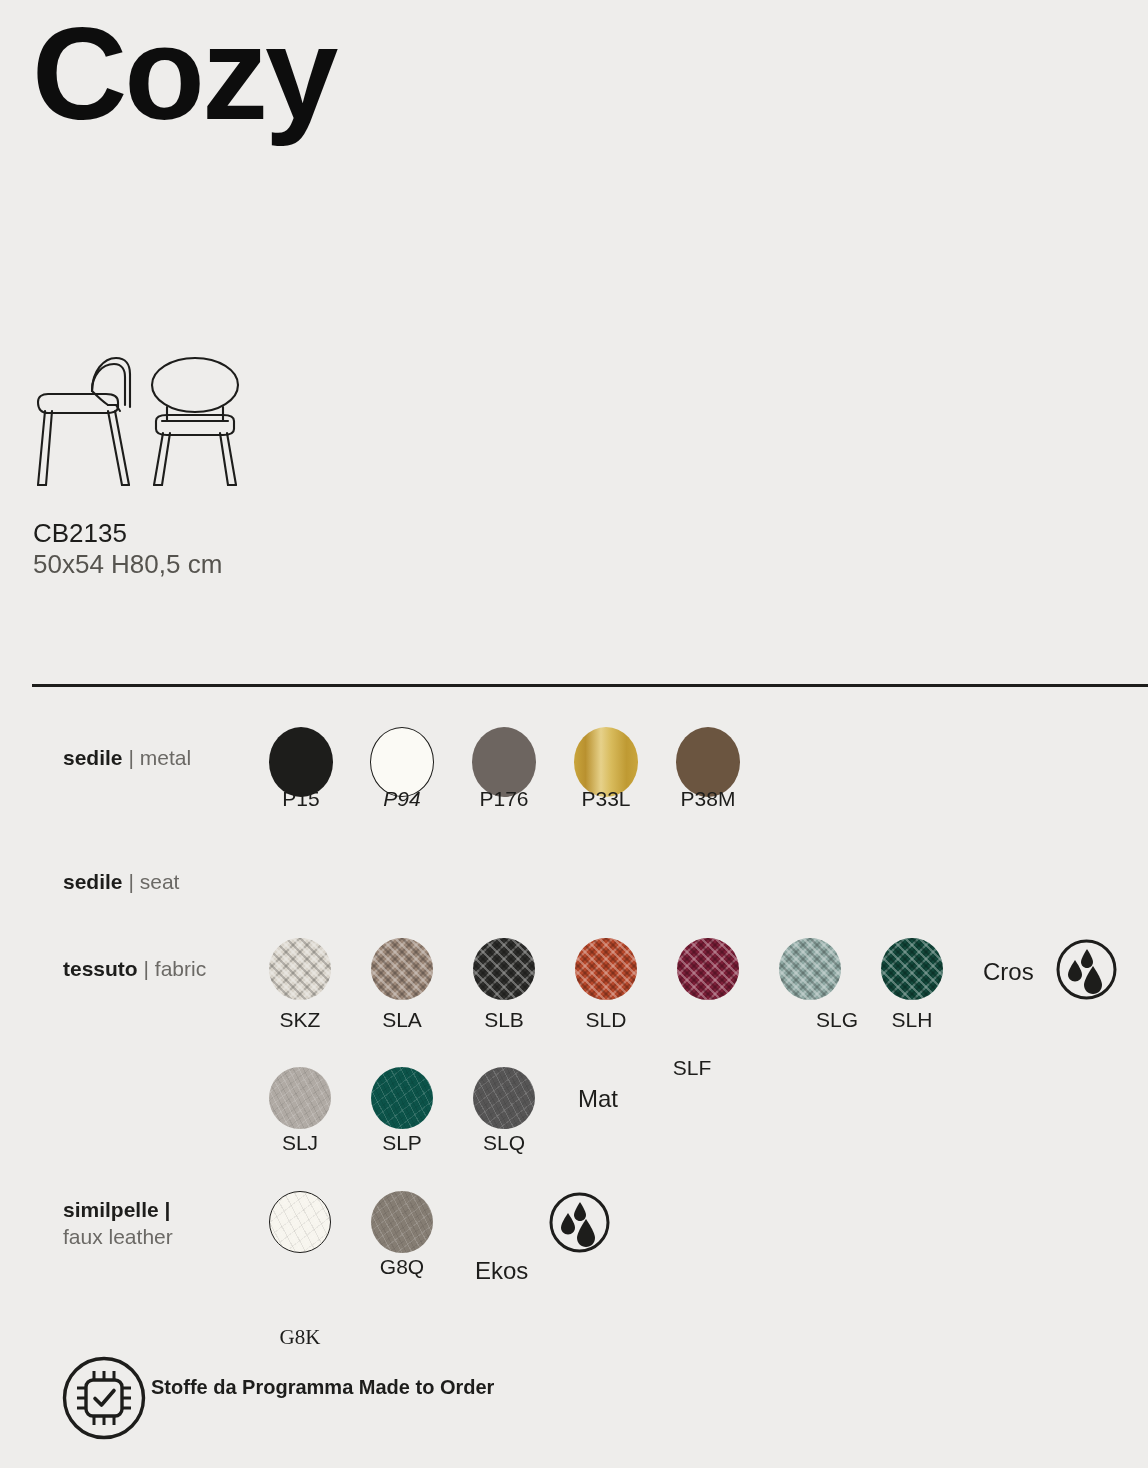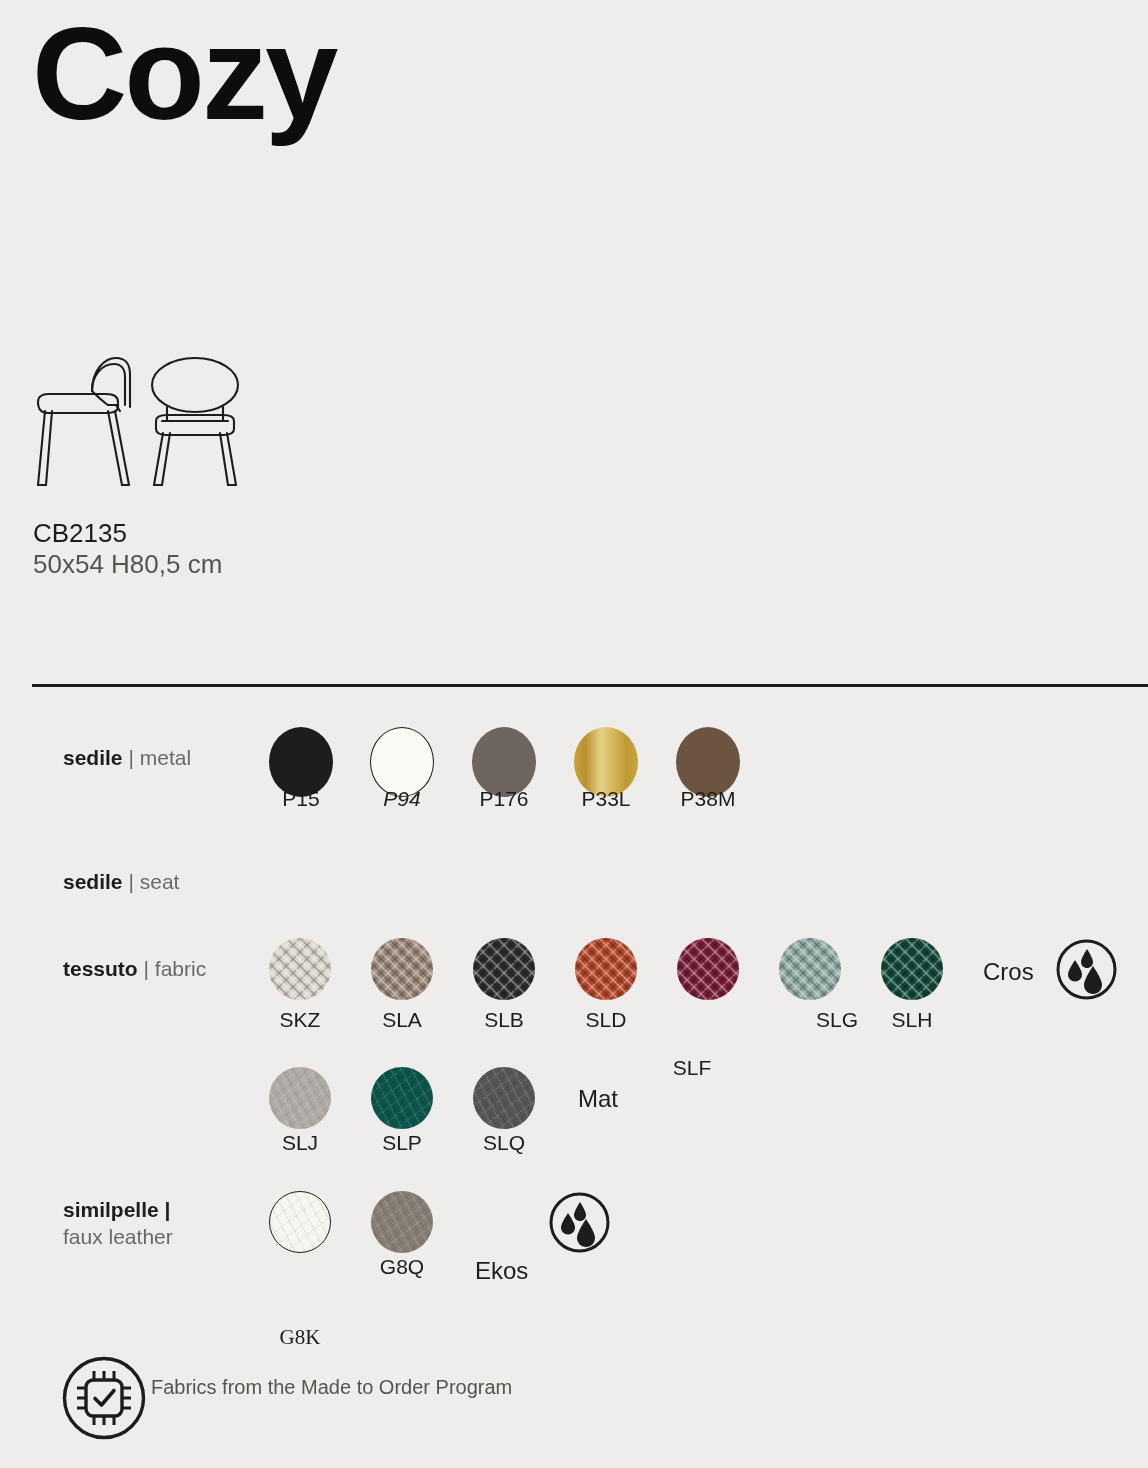--- a/index.html
+++ b/index.html
@@ -361,14 +361,14 @@
 
       <line x1="59" y1="32" x2="69" y2="32"></line>
       <line x1="59" y1="42" x2="69" y2="42"></line>
       <line x1="59" y1="52" x2="69" y2="52"></line>
     </g>
     <path d="M33 42.5 L39.5 49 L52 34.5" fill="none" stroke="#1d1d1b" stroke-width="3.6" stroke-linecap="round" stroke-linejoin="round"></path>
   </svg>
 </div>
 
 <div class="footer-text">
-  <div class="footer-line2">Fabrics from the Made to Order Program</div>
+  <div class="footer-line1">Stoffe da Programma Made to Order</div>
 </div>
 
 </body></html>

